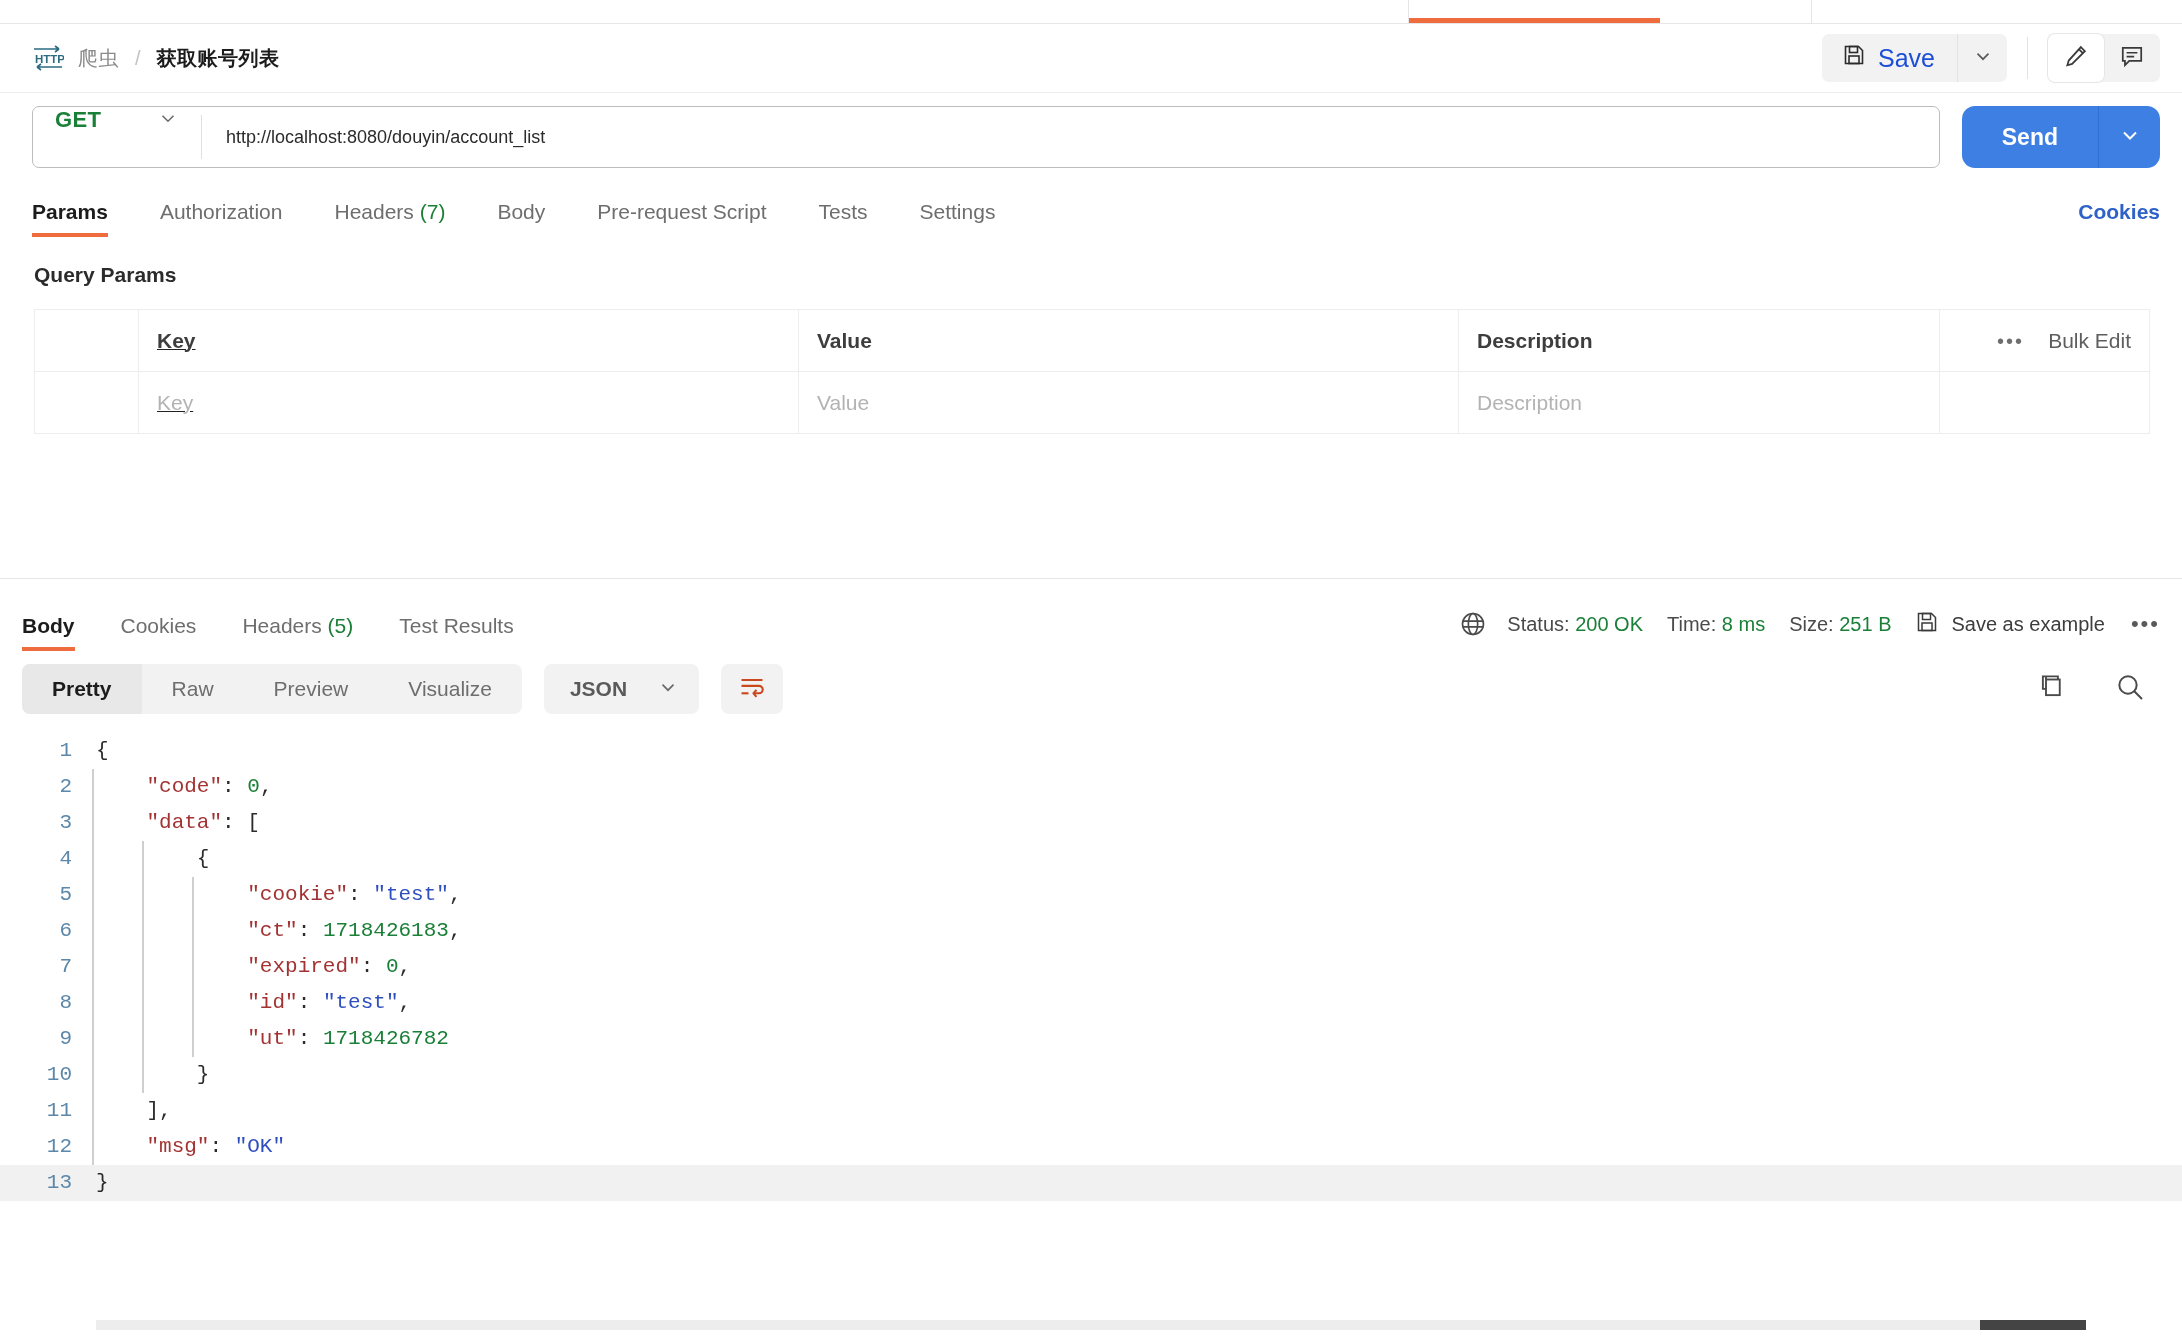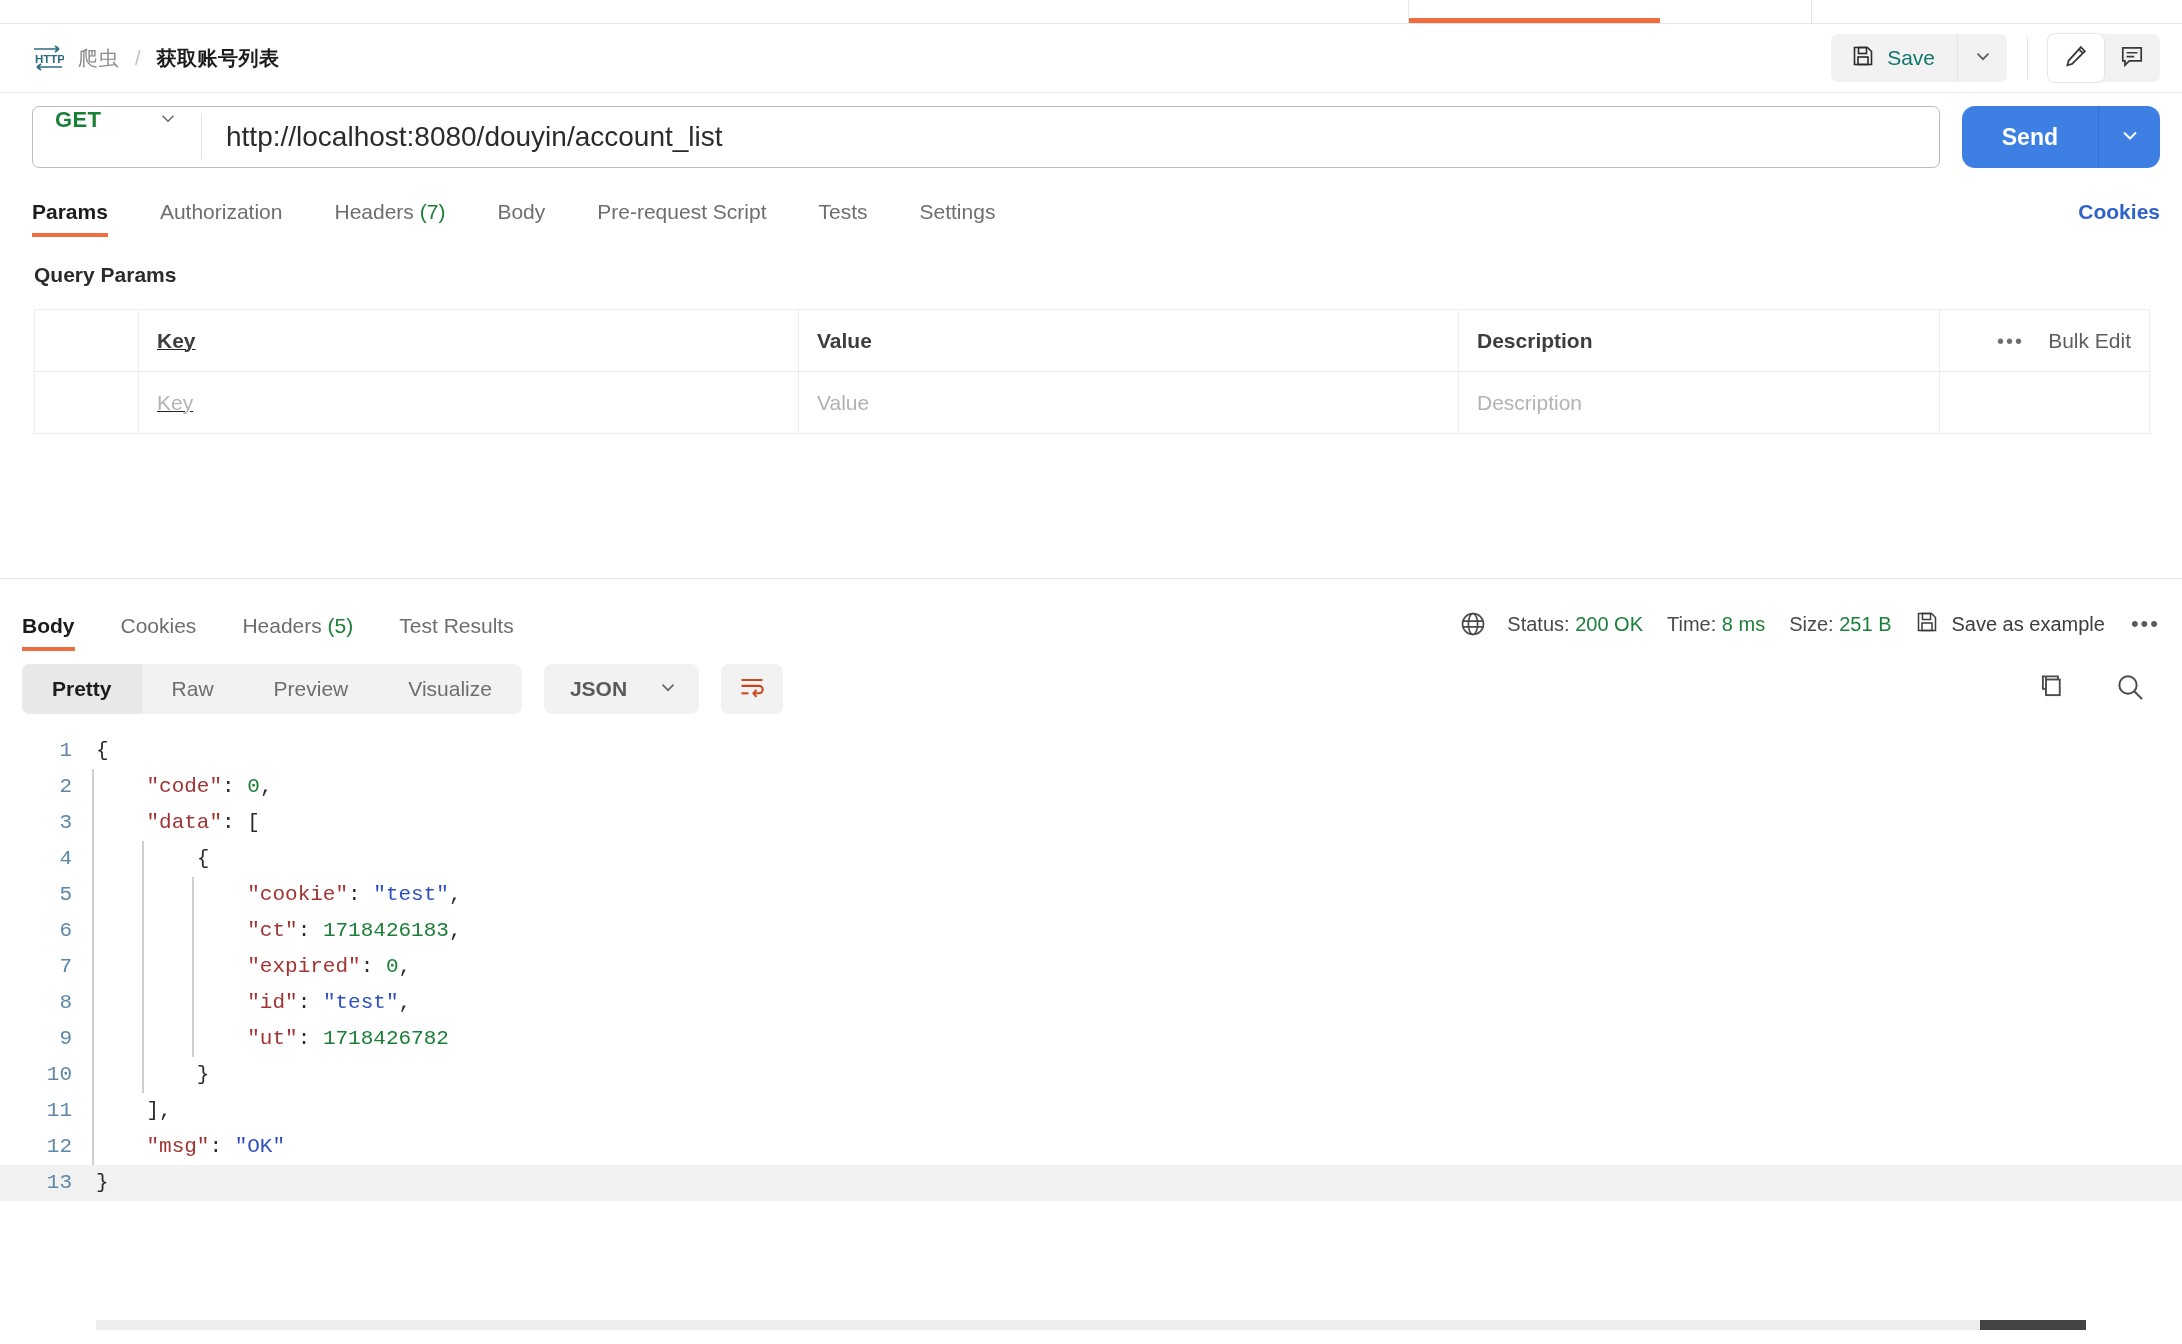--- a/index.html
+++ b/index.html
@@ -34,21 +34,21 @@
   .crumb { display: flex; align-items: center; gap: 14px; }
   .http-icon { width: 32px; height: 30px; display: block; }
   .crumb-parent { font-size: 20px; color: #8a8a8a; letter-spacing: .5px; }
   .crumb-slash { font-size: 20px; color: #c2c2c2; margin: 0 2px; }
   .crumb-current { font-size: 20px; color: #1c1c1c; font-weight: 700; letter-spacing: .5px; }
 
   .req-header-right { margin-left: auto; display: flex; align-items: center; }
   .save-group { display: flex; align-items: stretch; background: #f2f2f2; border-radius: 7px; overflow: hidden; height: 48px; }
   .save-btn {
     display: flex; align-items: center; gap: 12px;
-    padding: 0 22px 0 20px; font-size: 21px; color: #0f766e;
+    padding: 0 22px 0 20px; font-size: 25px; color: #1d4ed8;
     border: none; background: transparent; cursor: pointer; height: 48px;
     font-family: inherit;
   }
   .save-caret {
     width: 50px; display: flex; align-items: center; justify-content: center;
     border-left: 1px solid #e2e2e2; cursor: pointer;
   }
   .hdr-divider { width: 1px; height: 42px; background: #e3e3e3; margin: 0 20px; }
   .icon-pair { display: flex; align-items: center; background: #f2f2f2; border-radius: 7px; height: 48px; }
   .icon-btn {
@@ -63,21 +63,21 @@
     flex: 1 1 auto; height: 62px; display: flex; align-items: center;
     border: 1px solid #bdbdbd; border-radius: 7px; background: #fff; overflow: hidden;
   }
   .method-box {
     display: flex; align-items: flex-start; height: 100%;
     padding: 0 22px 0 22px; gap: 8px; cursor: pointer; min-width: 168px;
   }
   .method-label { font-size: 22px; font-weight: 700; color: #1a7f37; letter-spacing: .3px; }
   .method-caret { margin-left: auto; display: flex; align-items: center; }
   .method-sep { width: 1px; height: 44px; background: #e0e0e0; }
-  .url-text { padding-left: 24px; font-size: 28px; color: #2b2b2b; white-space: nowrap; }
+  .url-text { padding-left: 24px; font-size: 18px; color: #2b2b2b; white-space: nowrap; }
   .send-group { margin-left: 22px; display: flex; align-items: stretch; height: 62px; border-radius: 13px; overflow: hidden; }
   .send-btn {
     background: #3d7fe3; color: #fff; font-size: 23px; font-weight: 700;
     border: none; cursor: pointer; padding: 0 40px; font-family: inherit;
   }
   .send-caret {
     background: #3d7fe3; width: 62px; display: flex; align-items: center; justify-content: center;
     border-left: 1px solid #2f6fcf; cursor: pointer;
   }
 

